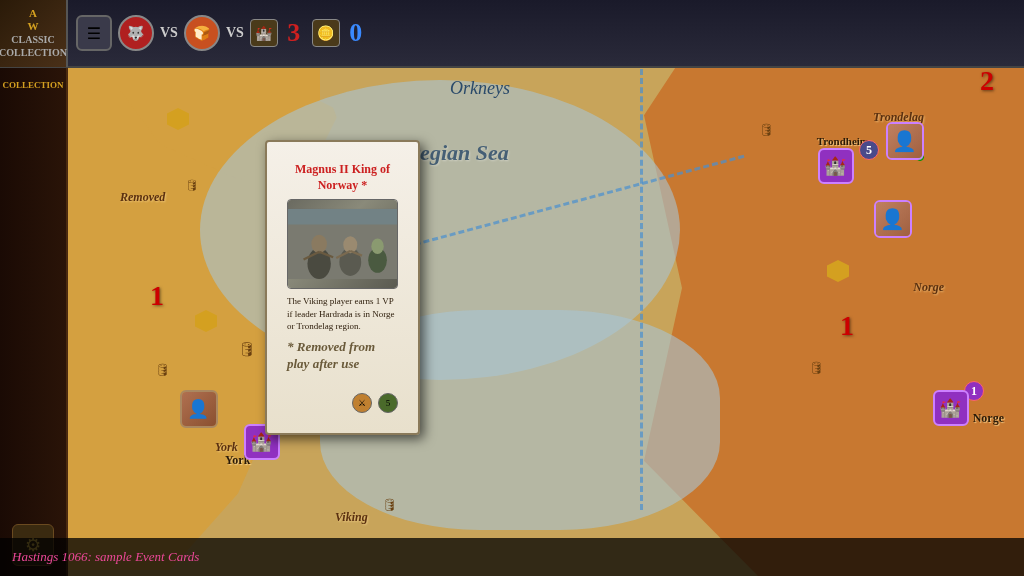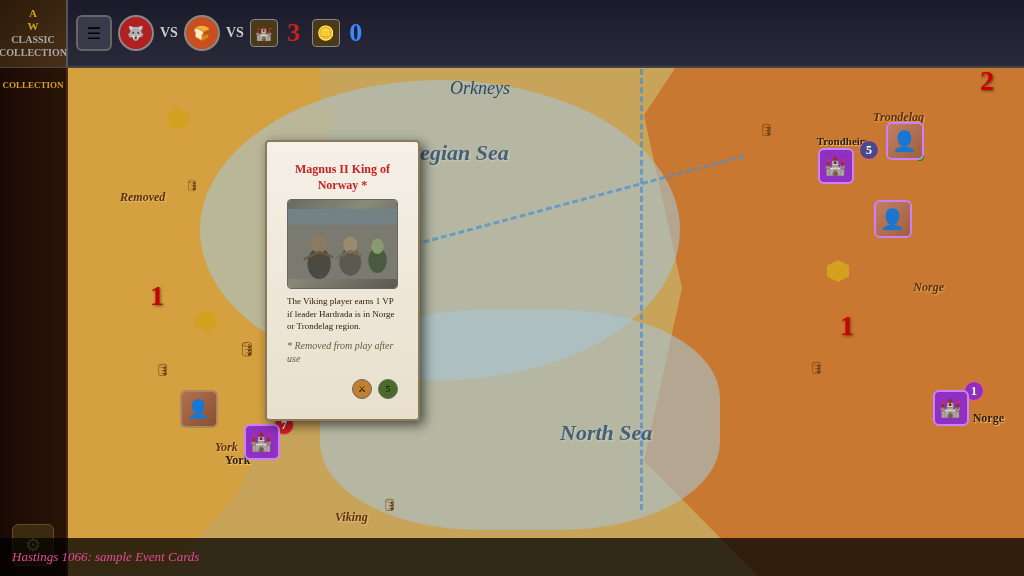--- a/index.html
+++ b/index.html
@@ -294,25 +294,26 @@
     
 
     .card-body-text {
       font-size: 9px;
       color: #2a1a08;
       line-height: 1.4;
       margin-bottom: 6px;
     }
 
     .card-footer-text {
-      font-size: 10px;
+      font-size: 13px;
       color: #6a5a3a;
       line-height: 1.3;
       font-style: italic;
-      margin-bottom: 14px;
+      margin-bottom: 20px;
+      font-weight: bold;
     }
 
     .card-icons-row {
       display: flex;
       align-items: center;
       justify-content: flex-end;
       gap: 6px;
     }
 
     .card-small-icon {
@@ -533,21 +534,20 @@
   <div class="land-norway"></div>
   <div class="land-scotland"></div>
 
   <div class="norwegian-sea"></div>
   <div class="north-sea"></div>
 
   <div class="dashed-line-v"></div>
   <div class="dashed-line-h"></div>
 
   <div class="sea-label" style="top:140px; left:370px;">Norwegian Sea</div>
-  <div class="sea-label" style="top:420px; left:560px;">North Sea</div>
 
   <div class="region-label" style="top:190px; left:120px;">Removed</div>
   <div class="region-label" style="top:440px; left:215px;">York</div>
   <div class="region-label" style="top:510px; left:335px;">Viking</div>
   <div class="region-label" style="top:280px; right:80px;">Norge</div>
   <div class="region-label" style="top:110px; right:100px;">Trondelag</div>
 
   <div class="shetlands-label">Shetlands</div>
   <div class="orkneys-label">Orkneys</div>
 

